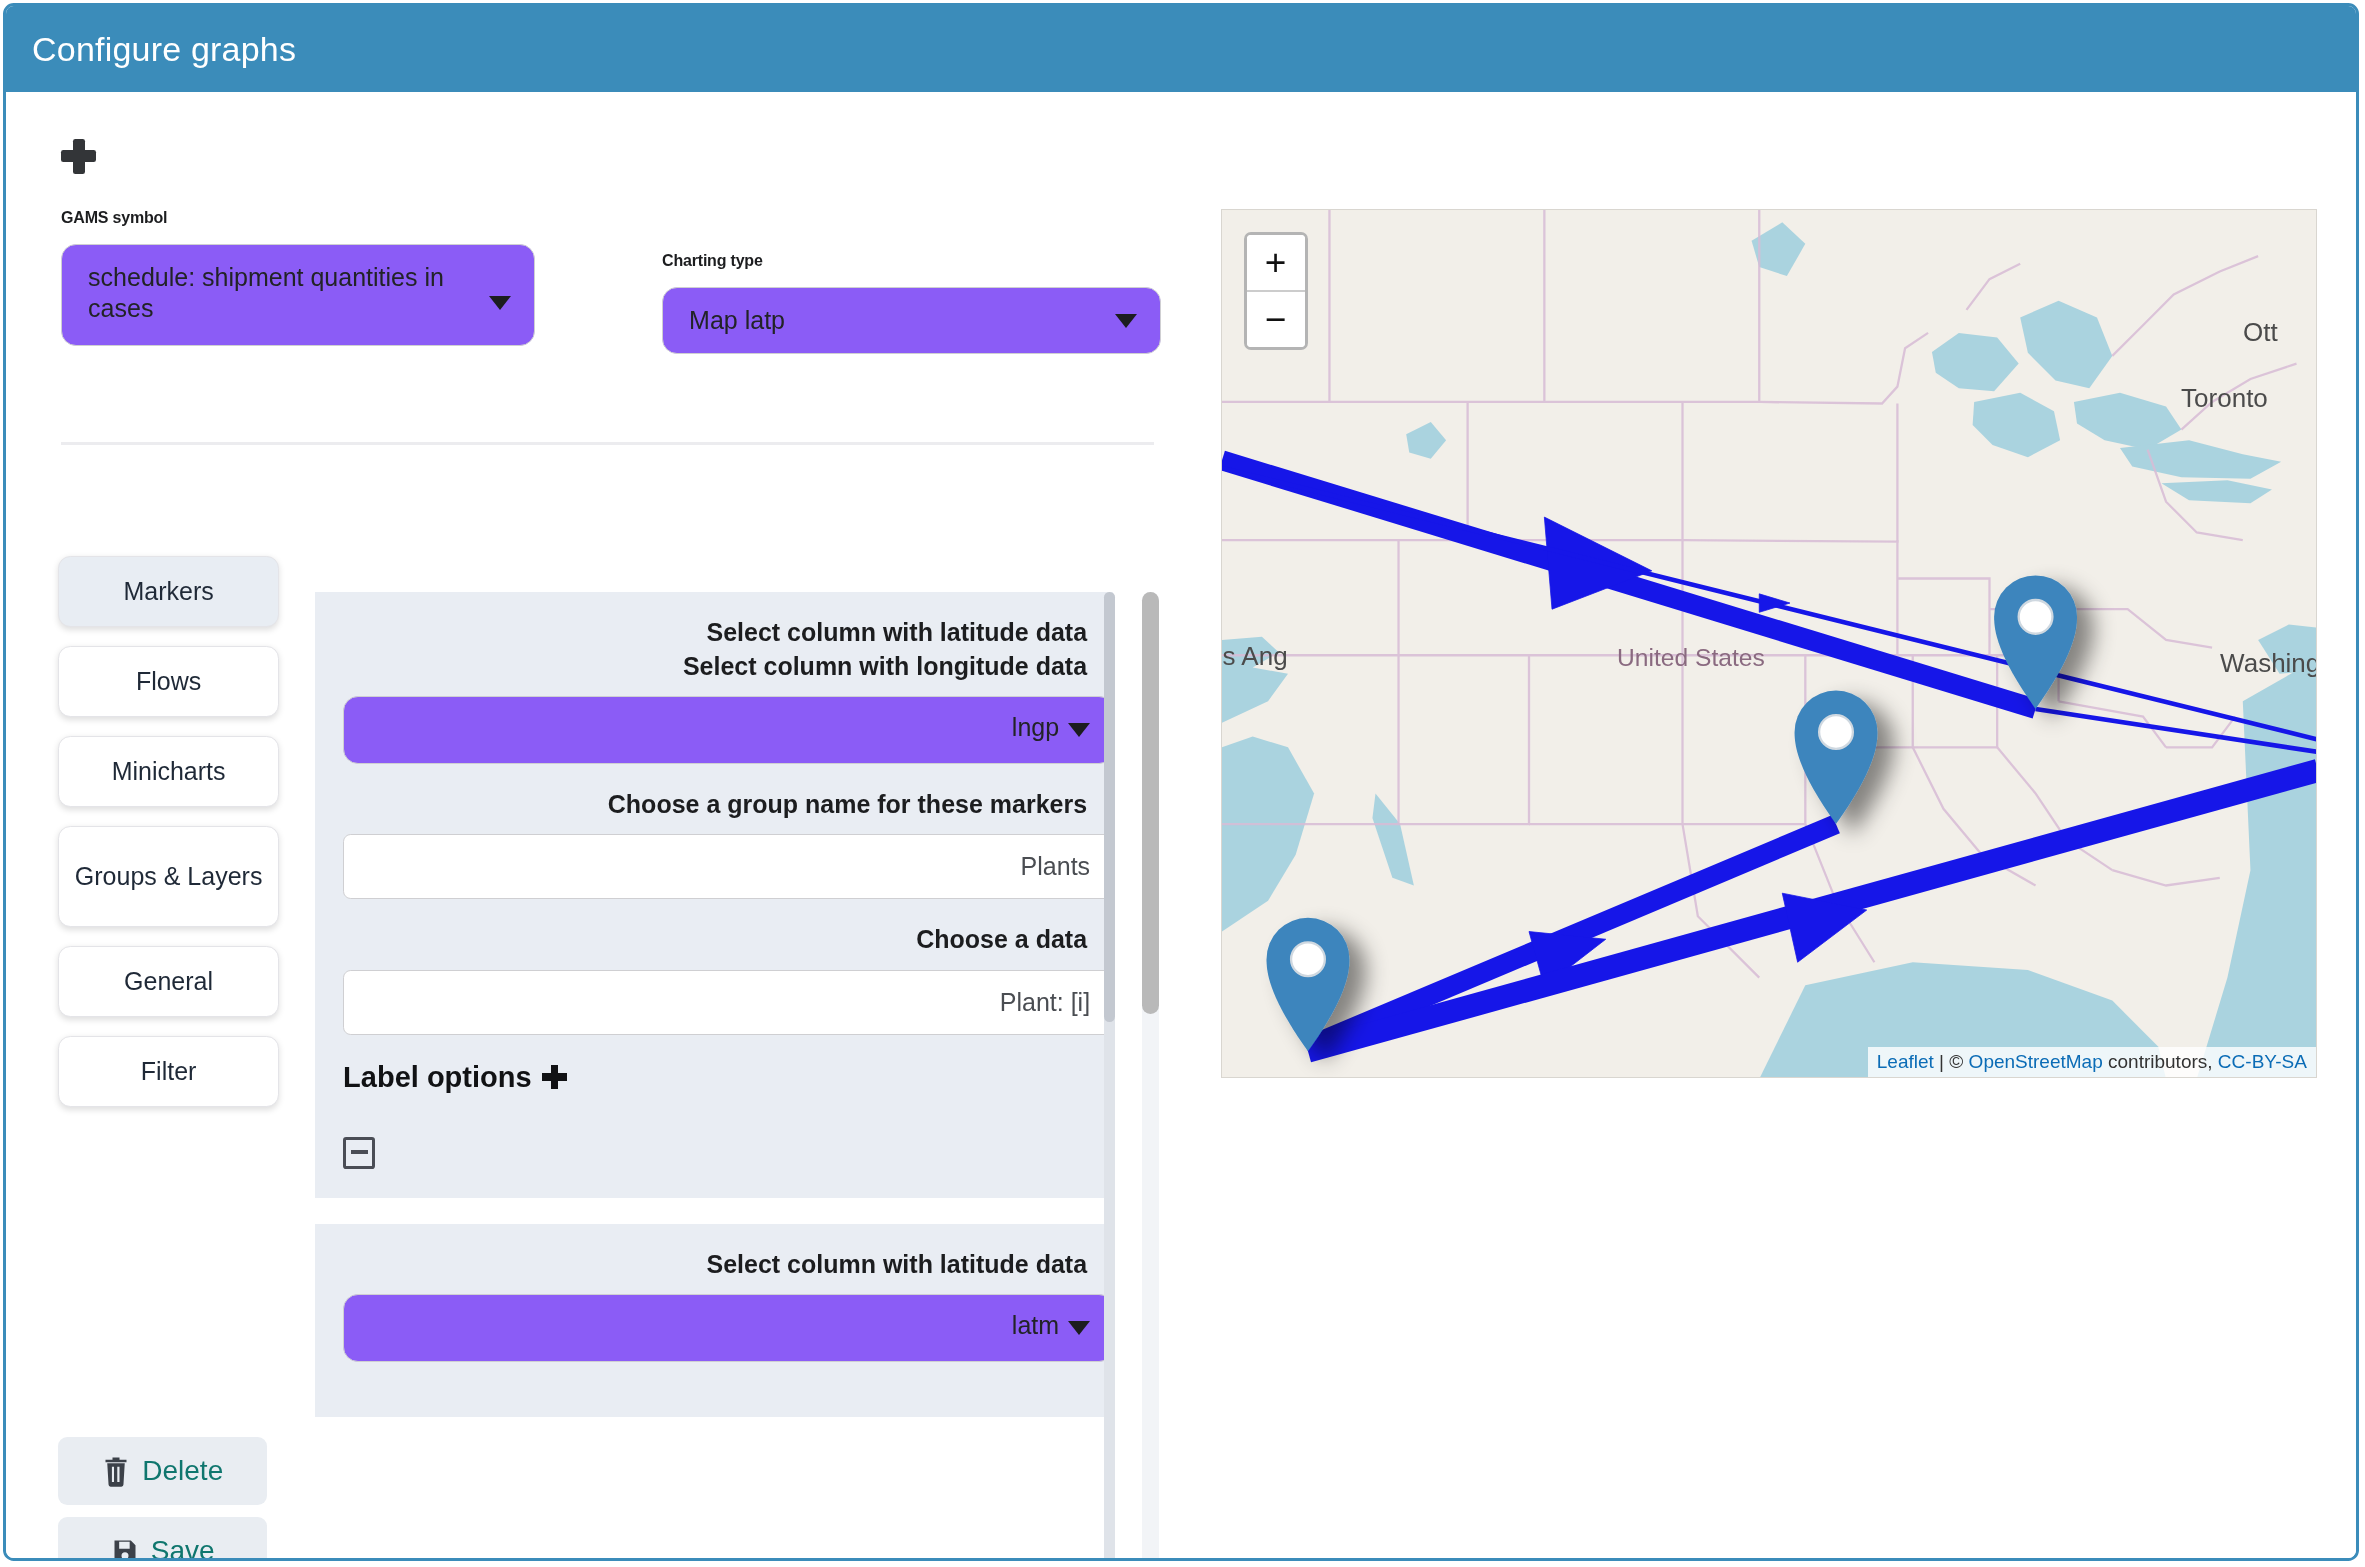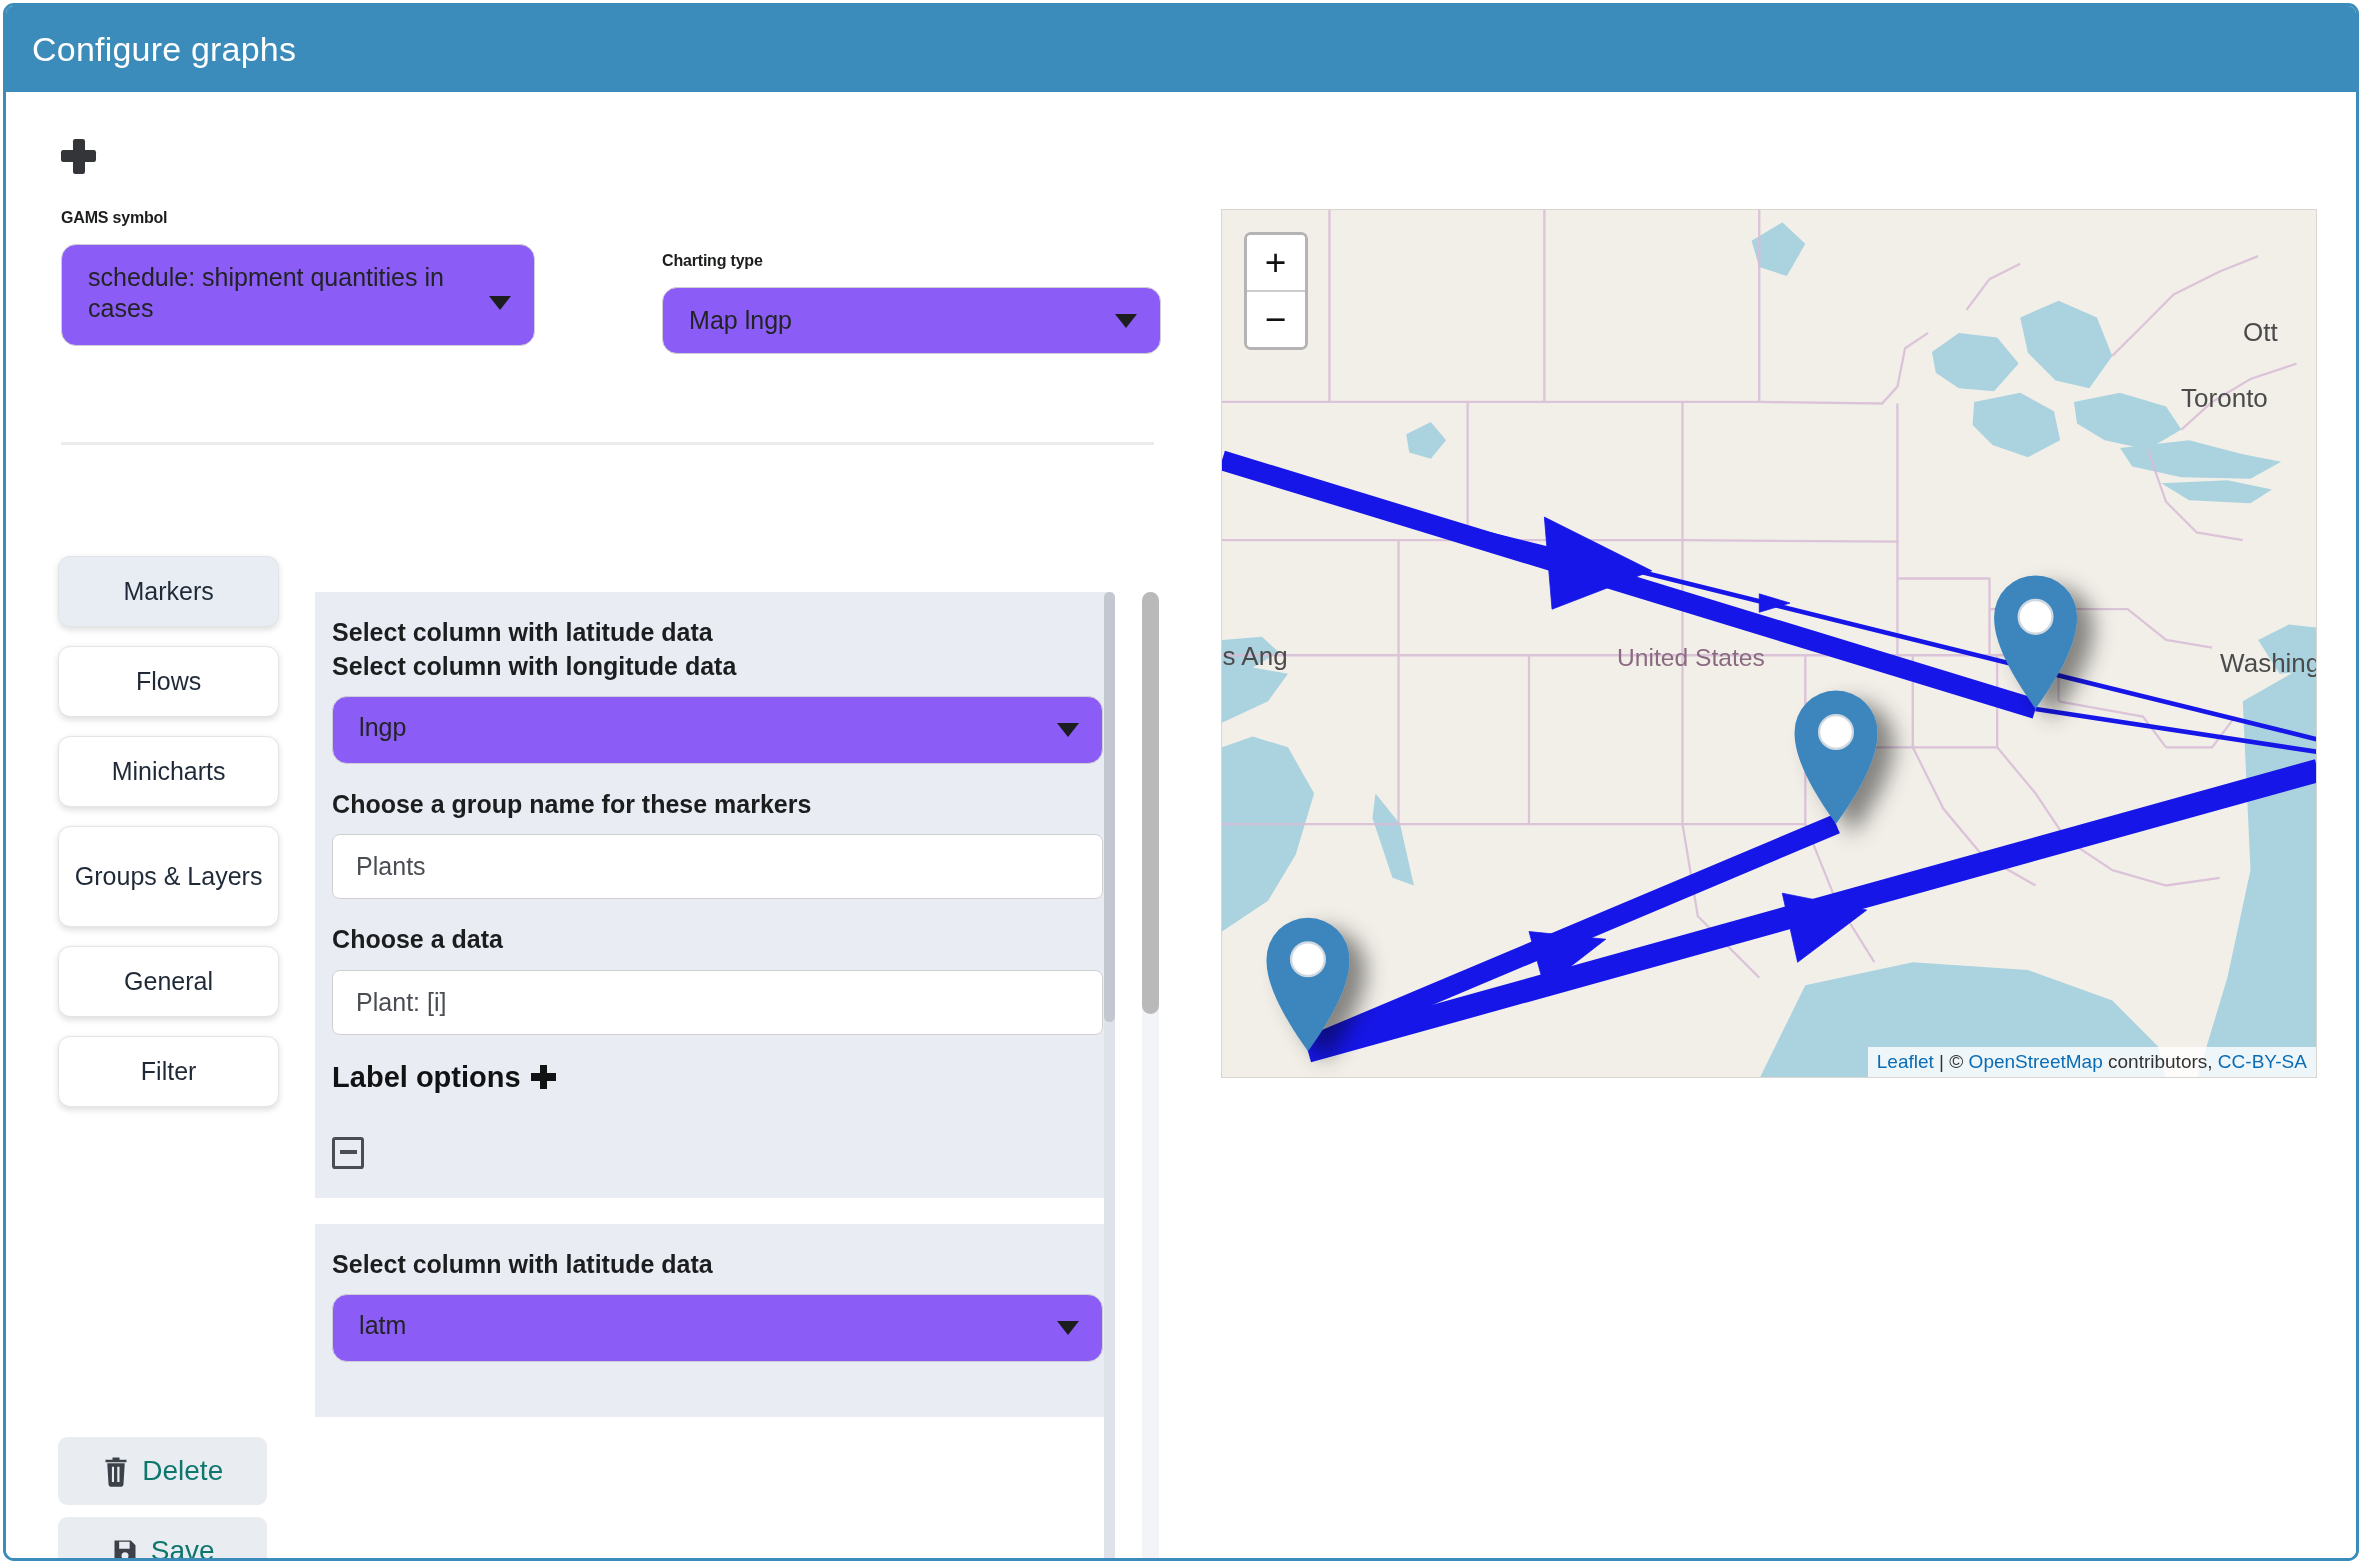--- a/index.html
+++ b/index.html
@@ -197,21 +197,22 @@
   .settings-scroll {
     position: absolute;
     left: 0; top: 0;
     width: 814px;
     height: 100%;
   }
   .card {
     background: #e9edf3;
     width: 798px;
     box-sizing: border-box;
-    padding: 26px 26px 29px 17px;
+    padding: 26px 26px 29px 28px;
+    text-align: right;
   }
   .card + .card { margin-top: 26px; }
   .group-label {
     font-size: 25px;
     font-weight: bold;
     color: #1c1d1f;
     margin-bottom: 4.6px;
   }
   .card .select-box, .card .text-input {
     width: 771px;
@@ -374,21 +375,21 @@
           <div class="field-label">GAMS symbol</div>
           <div class="select-box" id="gams-select">
             <div class="val">schedule: shipment quantities in cases</div>
             <span class="caret"></span>
           </div>
         </div>
 
         <div class="charting-block">
           <div class="field-label">Charting type</div>
           <div class="select-box" id="charting-select">
-            <div class="val">Map lngp</div>
+            <div class="val">Map latp</div>
             <span class="caret"></span>
           </div>
         </div>
 
         <div class="divider"></div>
 
         <div class="tabs">
           <div class="tab active">
             <span>Markers</span>
           </div>

